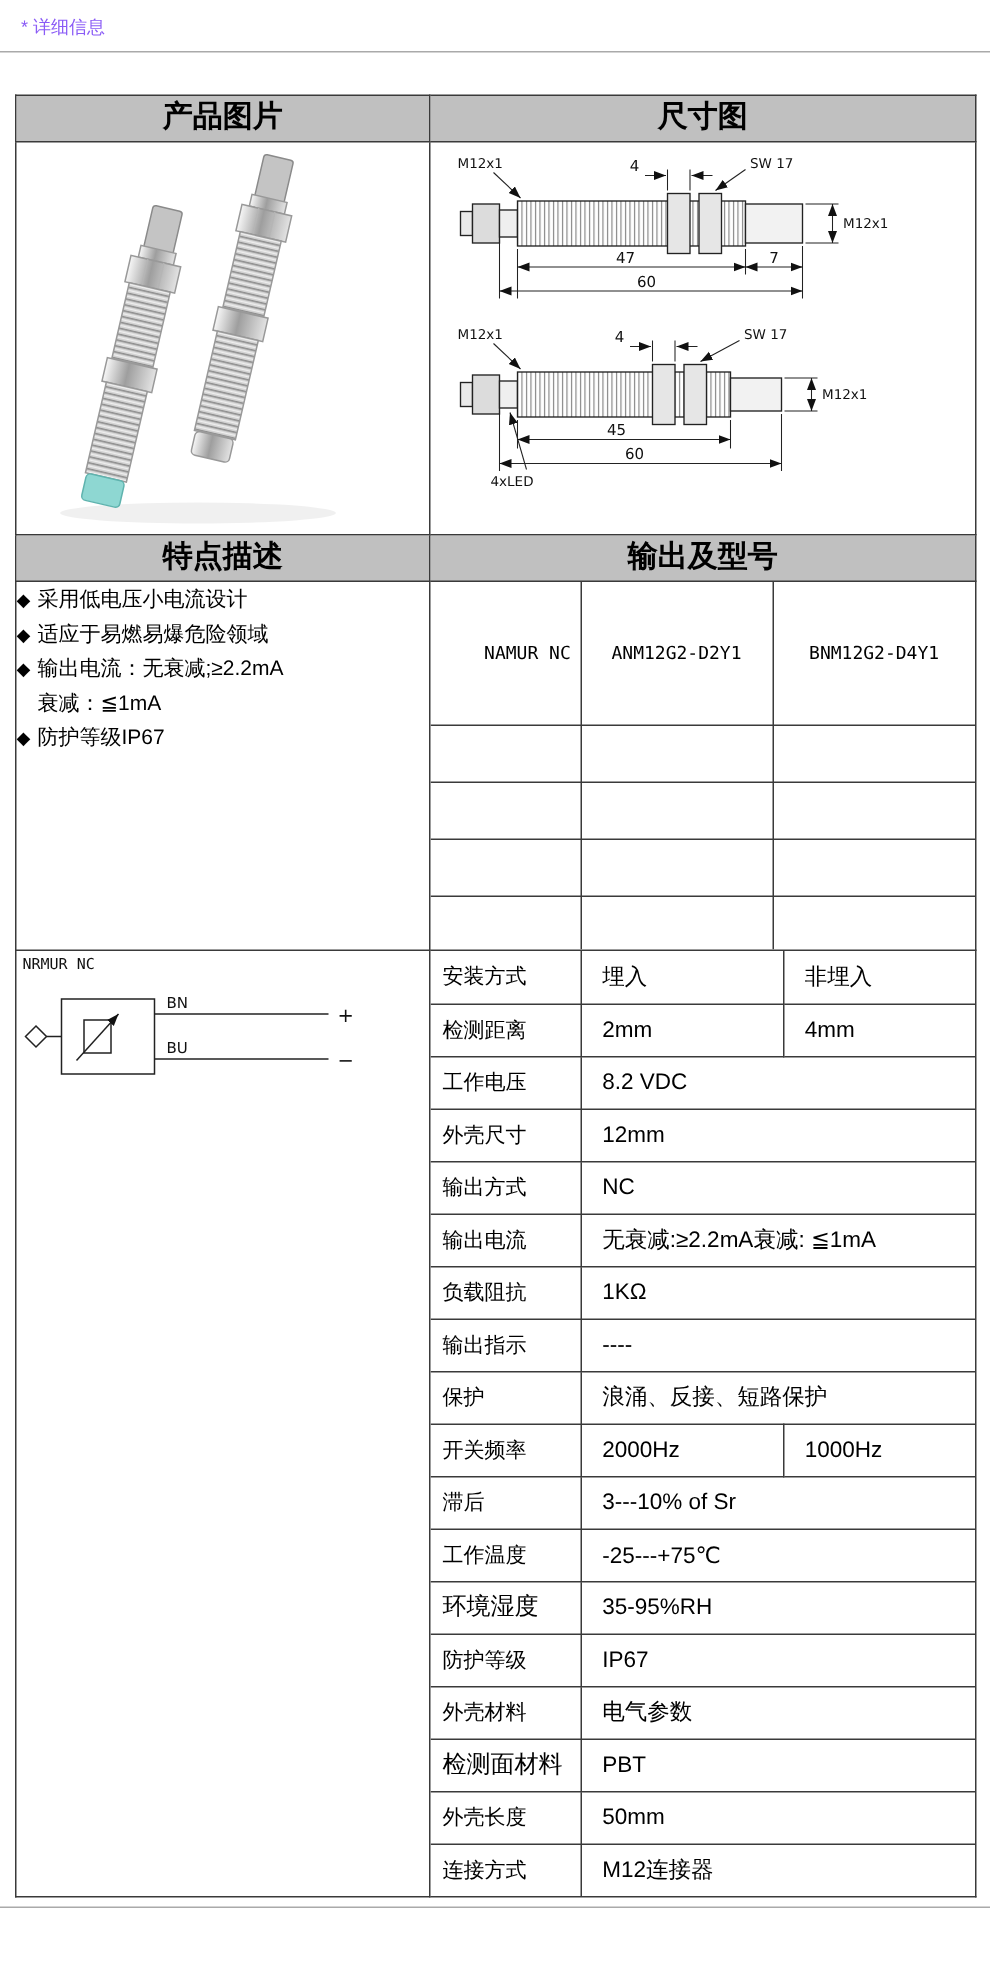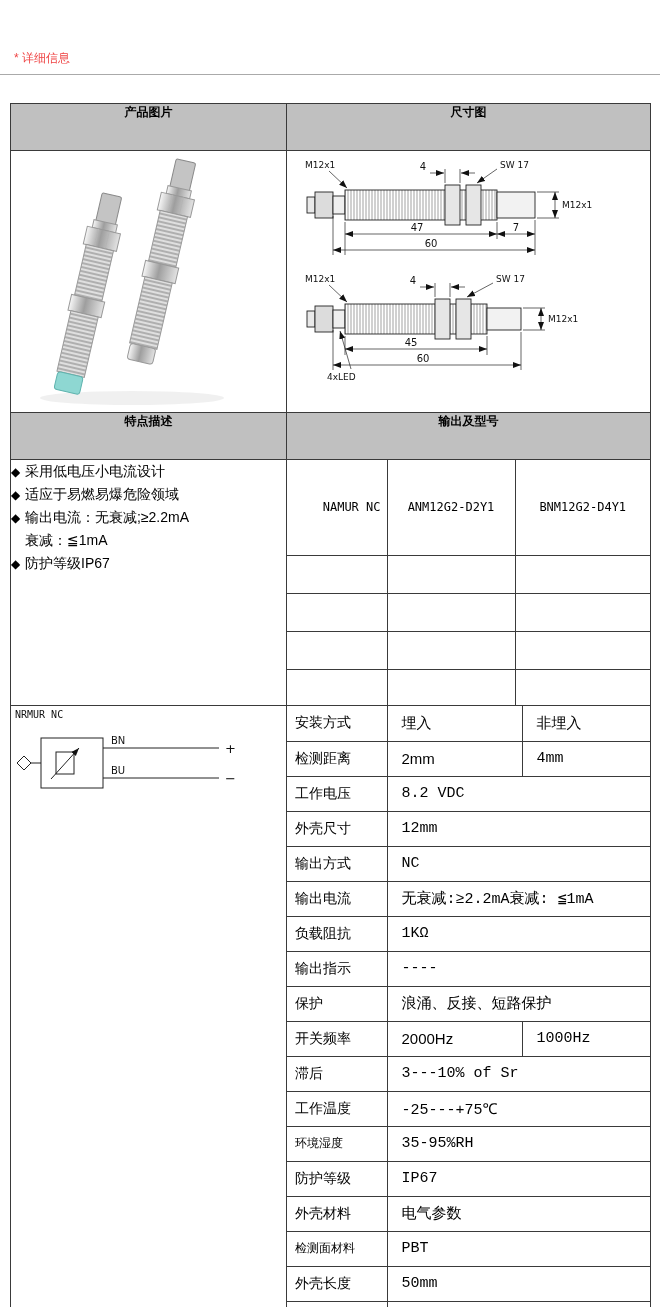--- a/index.html
+++ b/index.html
@@ -2,30 +2,30 @@
 <html><head>
 <meta charset="utf-8">
 <style>
   * { box-sizing: border-box; }
   html,body { margin:0; padding:0; background:#fff; }
   body {
     width:660px;
     font-family:"Liberation Sans","DejaVu Sans",sans-serif;
     color:#000;
   }
-  .top-note { font-size:12px; padding:10px 12px 7px 14px; color:#ef4444;margin-top:40px; }
+  .top-note { font-size:12px; padding:10px 12px 7px 14px; color:#8b5cf6; }
   hr.rule { border:0; border-top:1px solid #aaa; margin:0; }
   hr.rule.bottom { margin-top:4px; }
 
   table.main { border-collapse:collapse; table-layout:fixed; width:640px; margin:28px 10px 6px; }
   table.main > tbody > tr > td { border:1px solid #3a3a3a; padding:0; vertical-align:top; overflow:hidden; }
 
   td.hdr {
     background:#c0c0c0; text-align:center; vertical-align:middle;
-    font-weight:bold; font-size:12px; height:47px;margin-top:16px;
+    font-weight:bold; font-size:20px; height:31px;margin-top:16px;
   }
 
   
   td.pic-cell { text-align:center; vertical-align:middle; height:262px; }
   td.dim-cell { text-align:center; vertical-align:middle; height:262px; }
   .dim-svg { display:block; margin:4px auto 2px; }
 
   
   td.features-cell { padding:12px 8px; height:245px; font-size:14px; line-height:1.65; }
   .feat .bullet { display:inline-block; min-width:14px; font-size:12px; }
@@ -37,24 +37,24 @@
   table.model tr:last-child td { border-bottom:0; }
   table.model td.m-left { text-align:right;margin-left:30px; }
   table.model td.m-mid, table.model td.m-rt { text-align:center; }
 
   
   td.wiring-cell { padding:8px 4px; }
 
   
   table.params { border-collapse:collapse; width:100%; font-size:14px; }
   table.params td { border-right:1px solid #3a3a3a; border-bottom:1px solid #3a3a3a; height:35px; vertical-align:middle; }
-  table.params td:last-child { border-right:0;font-family:Liberation Mono, monospace; }
+  table.params td:last-child { border-right:0; }
   table.params tr:last-child td { border-bottom:0; }
   td.plabel { padding:2px 4px 2px 8px; }
-  td.plabel.sm { font-size:12px; }
+  td.plabel.sm { font-size:16px; }
   td.pval { padding:2px 6px 2px 14px; font-size:15px; }
 
   
   .dim-t { font:9px "DejaVu Sans",sans-serif; fill:#111; }
   .dim-n { font:10px "DejaVu Sans",sans-serif; fill:#111; }
   .mono-t { font:10px "DejaVu Sans Mono",monospace; fill:#111; }
   .pol-t { font:13px "DejaVu Sans",sans-serif; fill:#111; }
   .hidden-defs { position:absolute; width:0; height:0; }
 </style>
 </head>

